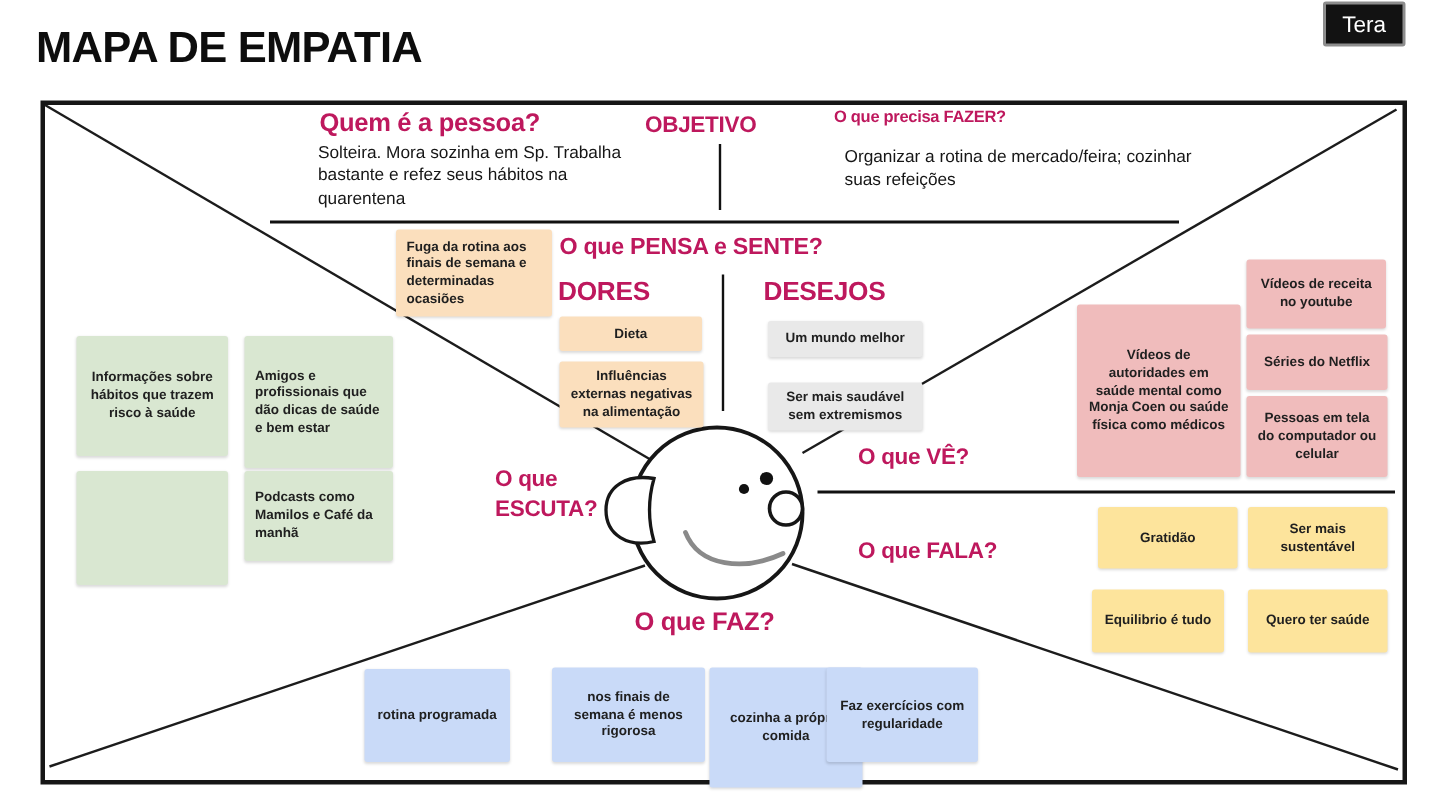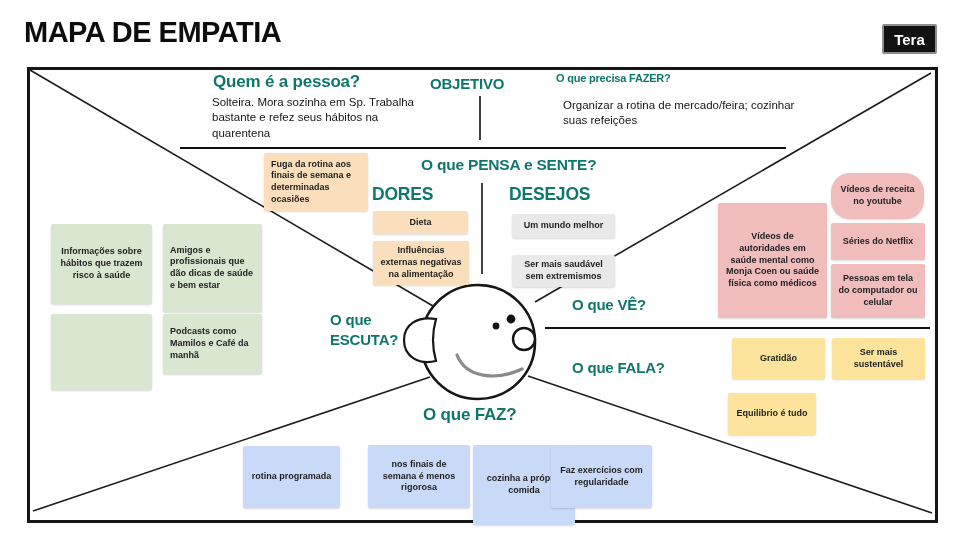--- a/index.html
+++ b/index.html
@@ -5,31 +5,31 @@
   html,body { margin:0; padding:0; background:#ffffff; }
   .canvas {
     position:relative; width:960px; height:540px; overflow:hidden;
     background:#ffffff; font-family:"Liberation Sans", sans-serif; color:#0a0a0a;
   }
   .page-title {
     position:absolute; left:24px; top:16px; font-size:29px; font-weight:800;
     letter-spacing:-0.5px; color:#0d0d0d;
   }
   .logo {
-    position:absolute; left:882px; top:24px; width:51px; height:26px;
+    position:absolute; left:882px; top:1px; width:51px; height:26px;
     background:#121212; border:2px solid #8d8d8d; border-radius:2px;
-    color:#ffffff; font-weight:700; font-size:15px;
+    color:#ffffff; font-weight:400; font-size:15px;
     display:flex; align-items:center; justify-content:center;
   }
   .board {
     position:absolute; left:27px; top:67px; width:905px; height:450px;
     border:3px solid #161616; z-index:0;
   }
   svg.overlay { position:absolute; left:0; top:0; z-index:1; }
-  .h { position:absolute; font-weight:800; color:#0f766e; z-index:2; letter-spacing:-0.2px; }
+  .h { position:absolute; font-weight:800; color:#be185d; z-index:2; letter-spacing:-0.2px; }
   .desc { position:absolute; font-size:11.5px; line-height:1.34; color:#161616; z-index:2; }
   .note {
     position:absolute; z-index:2; border-radius:2px;
     display:flex; align-items:center; justify-content:center;
     text-align:center; font-size:9px; font-weight:700; color:#1f1f1f;
     line-height:1.3; padding:4px 7px; box-sizing:border-box;
     box-shadow:0 1px 2px rgba(0,0,0,0.15);
   }
   .note.ta-l { text-align:left; justify-content:flex-start; }
   .note.green  { background:var(--green); }
@@ -73,21 +73,21 @@
   </svg>
 
   <div class="h" style="left:213px; top:72px; font-size:17px;">Quem é a pessoa?</div>
   <div class="desc" style="left:212px; top:95px; width:205px;">Solteira. Mora sozinha em Sp. Trabalha bastante e refez seus hábitos na quarentena</div>
 
   <div class="h" style="left:430px; top:75px; font-size:15px;">OBJETIVO</div>
 
   <div class="h" style="left:556px; top:72px; font-size:11px;">O que precisa FAZER?</div>
   <div class="desc" style="left:563px; top:98px; width:245px;">Organizar a rotina de mercado/feira; cozinhar suas refeições</div>
 
-  <div class="h" style="left:373px; top:156px; font-size:15.5px;margin-left:48px;">O que PENSA e SENTE?</div>
+  <div class="h" style="left:373px; top:156px; font-size:15.5px;">O que PENSA e SENTE?</div>
   <div class="h" style="left:372px; top:184px; font-size:17.5px;">DORES</div>
   <div class="h" style="left:509px; top:184px; font-size:17.5px;">DESEJOS</div>
 
   <div class="h" style="left:312px; top:310px; font-size:15px; width:84px; line-height:1.3;margin-left:18px;">O que ESCUTA?</div>
   <div class="h" style="left:572px; top:296px; font-size:15px;">O que VÊ?</div>
   <div class="h" style="left:572px; top:341px; font-size:15px;margin-top:18px;">O que FALA?</div>
   <div class="h" style="left:423px; top:405px; font-size:17px;">O que FAZ?</div>
 
   <div class="note green" style="left:51px; top:224px; width:101px; height:80px;">Informações sobre hábitos que trazem risco à saúde</div>
   <div class="note green ta-l" style="left:163px; top:224px; width:99px; height:88px;">Amigos e profissionais que dão dicas de saúde e bem estar</div>
@@ -95,26 +95,27 @@
   <div class="note green ta-l" style="left:163px; top:314px; width:99px; height:60px;">Podcasts como Mamilos e Café da manhã</div>
 
   <div class="note peach ta-l" style="left:264px; top:153px; width:104px; height:58px;">Fuga da rotina aos finais de semana e determinadas ocasiões</div>
   <div class="note peach" style="left:373px; top:211px; width:95px; height:23px;">Dieta</div>
   <div class="note peach" style="left:373px; top:241px; width:96px; height:44px;">Influências externas negativas na alimentação</div>
 
   <div class="note gray" style="left:512px; top:214px; width:103px; height:24px;">Um mundo melhor</div>
   <div class="note gray" style="left:512px; top:255px; width:103px; height:32px;">Ser mais saudável sem extremismos</div>
 
   <div class="note pink" style="left:718px; top:203px; width:109px; height:115px;">Vídeos de autoridades em saúde mental como Monja Coen ou saúde física como médicos</div>
-  <div class="note pink" style="left:831px; top:173px; width:93px; height:46px;border-radius:19px;">Vídeos de receita no youtube</div>
+  <div class="note pink" style="left:831px; top:173px; width:93px; height:46px;">Vídeos de receita no youtube</div>
   <div class="note pink" style="left:831px; top:223px; width:94px; height:37px;">Séries do Netflix</div>
   <div class="note pink" style="left:831px; top:264px; width:94px; height:54px;">Pessoas em tela do computador ou celular</div>
 
   <div class="note yellow" style="left:732px; top:338px; width:93px; height:41px;">Gratidão</div>
   <div class="note yellow" style="left:832px; top:338px; width:93px; height:41px;">Ser mais sustentável</div>
   <div class="note yellow" style="left:728px; top:393px; width:88px; height:42px;">Equilibrio é tudo</div>
+  <div class="note yellow" style="left:832px; top:393px; width:93px; height:42px;">Quero ter saúde</div>
 
   <div class="note blue" style="left:243px; top:446px; width:97px; height:62px;">rotina programada</div>
   <div class="note blue" style="left:368px; top:445px; width:102px; height:63px;">nos finais de semana é menos rigorosa</div>
   <div class="note blue" style="left:473px; top:445px; width:102px; height:80px;">cozinha a própria comida</div>
   <div class="note blue" style="left:551px; top:445px; width:101px; height:63px;">Faz exercícios com regularidade</div>
 
 </div>
 
 </body></html>

